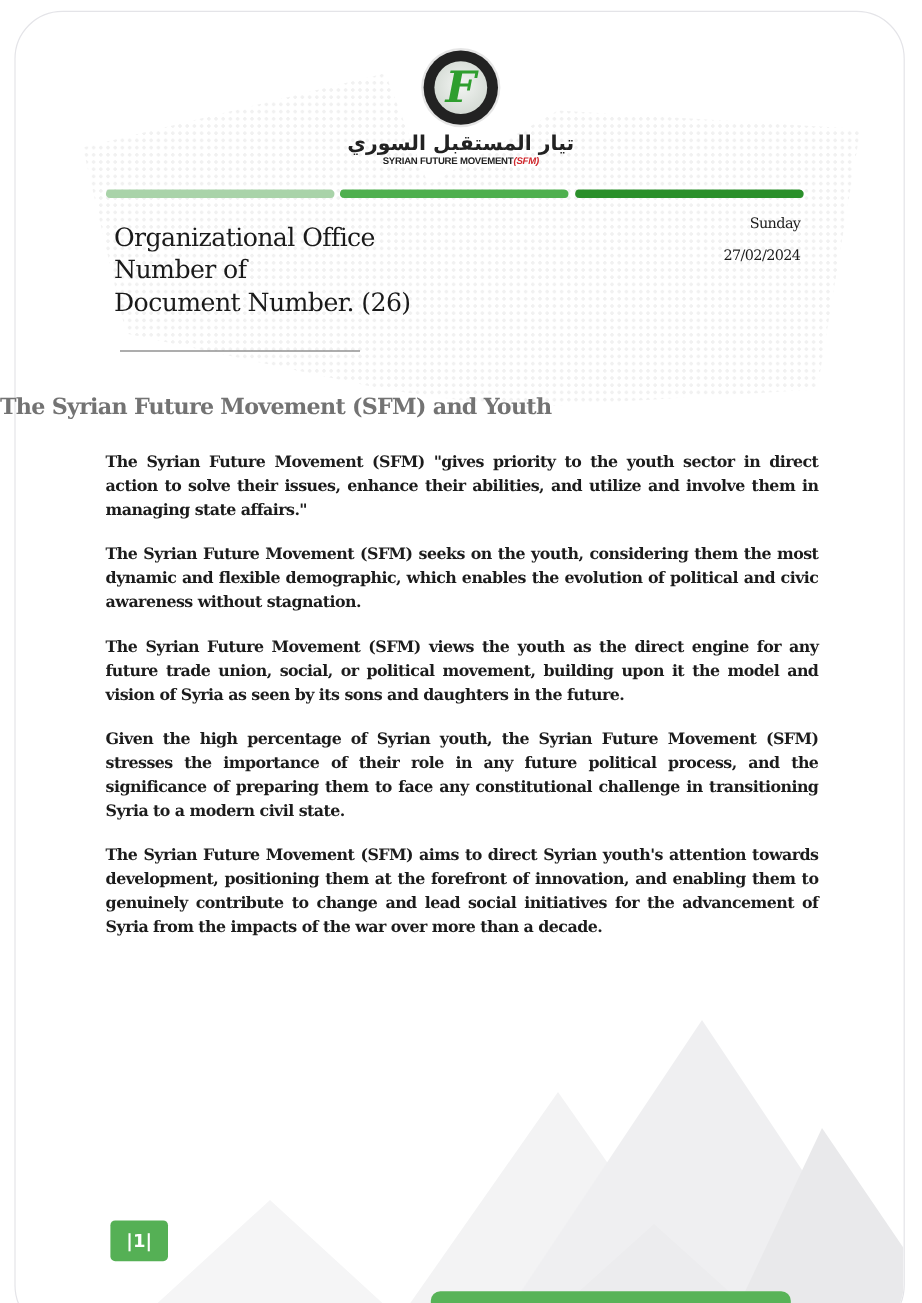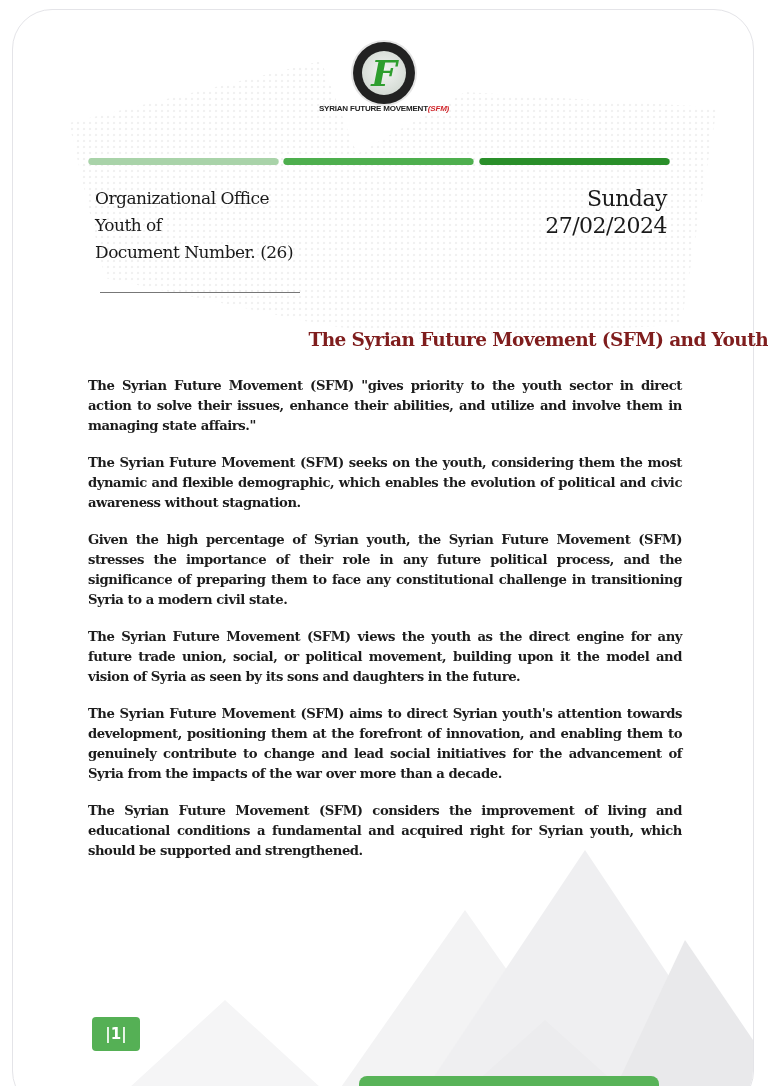--- a/index.html
+++ b/index.html
@@ -39,31 +39,31 @@
   .eng-name { margin-top: 0px; font: bold 8px "Liberation Sans", sans-serif; color: #222; letter-spacing: -0.2px; }
   .eng-name .sfm { color: #d0262b; font-style: italic; }
 
   .bars { position: absolute; left: 88px; top: 158px; width: 582px; height: 8px; display: flex; gap: 4px; }
   .bar { flex: 1; height: 7px; border-radius: 2px 6px 2px 6px; transform: skewX(-20deg); }
   .bar.b1 { background: #a9d3a9; }
   .bar.b2 { background: #4eaf4e; }
   .bar.b3 { background: #2a8f2a; }
 
   .meta-left {
-    position: absolute; left: 95px; top: 185px; font-size: 17px; line-height: 27px; color: #1a1a1a;
+    position: absolute; left: 95px; top: 185px; font-size: 21px; line-height: 27px; color: #1a1a1a;
     font-family: "DejaVu Serif", serif; letter-spacing: -0.5px;
   }
   .meta-left .ul { position: absolute; left: 5px; top: 107px; width: 200px; height: 1px; background: #777; }
   .meta-right {
-    position: absolute; right: 101px; top: 185px; text-align: right;
-    font-size: 22px; line-height: 27px; color: #1a1a1a; letter-spacing: -0.5px;
+    position: absolute; right: 101px; top: 173px; text-align: right;
+    font-size: 12px; line-height: 27px; color: #1a1a1a; letter-spacing: -0.5px;
   }
   .doc-title {
-    position: absolute; left: 0; top: 329px; width: 768px; text-align: right;
-    font: bold 18.5px "DejaVu Serif", serif; color: #7f1d1d; letter-spacing: -0.6px;
+    position: absolute; left: 0; top: 329px; width: 768px; text-align: left;
+    font: bold 18.5px "DejaVu Serif", serif; color: #737373; letter-spacing: -0.6px;
   }
   .body-text {
     position: absolute; left: 88px; top: 376px; width: 594px;
     font: bold 13.2px "DejaVu Serif", serif; color: #1c1c1c; line-height: 20px;
     text-align: justify; letter-spacing: -0.45px;
   }
   .body-text p { margin: 0 0 17px 0; }
   .page-num {
     position: absolute; left: 92px; top: 1017px; width: 48px; height: 34px;
     background: #55b055; border-radius: 4px; color: #fff;
@@ -87,46 +87,46 @@
     <polygon points="560,230 660,320 460,320" fill="#ececee"></polygon>
   </svg>
 </div>
 
 <div class="logo-wrap">
   <div class="logo-circle">
     <div class="logo-inner">
         <div class="logo-f">F</div>
       </div>
   </div>
+  <div class="arabic-name">تيار المستقبل السوري</div>
   <div class="eng-name"><span>SYRIAN FUTURE MOVEMENT</span><span class="sfm">(SFM)</span></div>
 </div>
 
 <div class="bars">
   <div class="bar b1"></div>
   <div class="bar b2"></div>
   <div class="bar b3"></div>
 </div>
 
 <div class="meta-left">
   <div>Organizational Office</div>
-  <div>Youth of</div>
+  <div>Number of</div>
   <div>Document Number. (26)</div>
   <div class="ul"></div>
 </div>
 
 <div class="meta-right">
   <div>Sunday</div>
   <div>27/02/2024</div>
 </div>
 
 <div class="doc-title">The Syrian Future Movement (SFM) and Youth</div>
 
 <div class="body-text">
   <p>The Syrian Future Movement (SFM) "gives priority to the youth sector in direct action to solve their issues, enhance their abilities, and utilize and involve them in managing state affairs."</p>
   <p>The Syrian Future Movement (SFM) seeks on the youth, considering them the most dynamic and flexible demographic, which enables the evolution of political and civic awareness without stagnation.</p>
+  <p>The Syrian Future Movement (SFM) views the youth as the direct engine for any future trade union, social, or political movement, building upon it the model and vision of Syria as seen by its sons and daughters in the future.</p>
   <p>Given the high percentage of Syrian youth, the Syrian Future Movement (SFM) stresses the importance of their role in any future political process, and the significance of preparing them to face any constitutional challenge in transitioning Syria to a modern civil state.</p>
-  <p>The Syrian Future Movement (SFM) views the youth as the direct engine for any future trade union, social, or political movement, building upon it the model and vision of Syria as seen by its sons and daughters in the future.</p>
   <p>The Syrian Future Movement (SFM) aims to direct Syrian youth's attention towards development, positioning them at the forefront of innovation, and enabling them to genuinely contribute to change and lead social initiatives for the advancement of Syria from the impacts of the war over more than a decade.</p>
-  <p>The Syrian Future Movement (SFM) considers the improvement of living and educational conditions a fundamental and acquired right for Syrian youth, which should be supported and strengthened.</p>
 </div>
 
 <div class="page-num">|1|</div>
 <div class="footer-bar"></div>
 
 </body></html>

